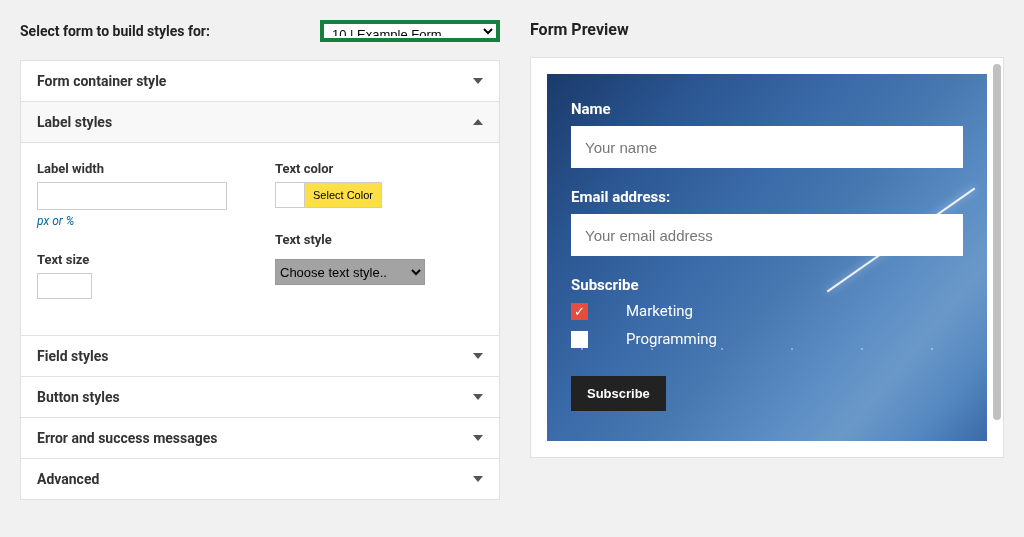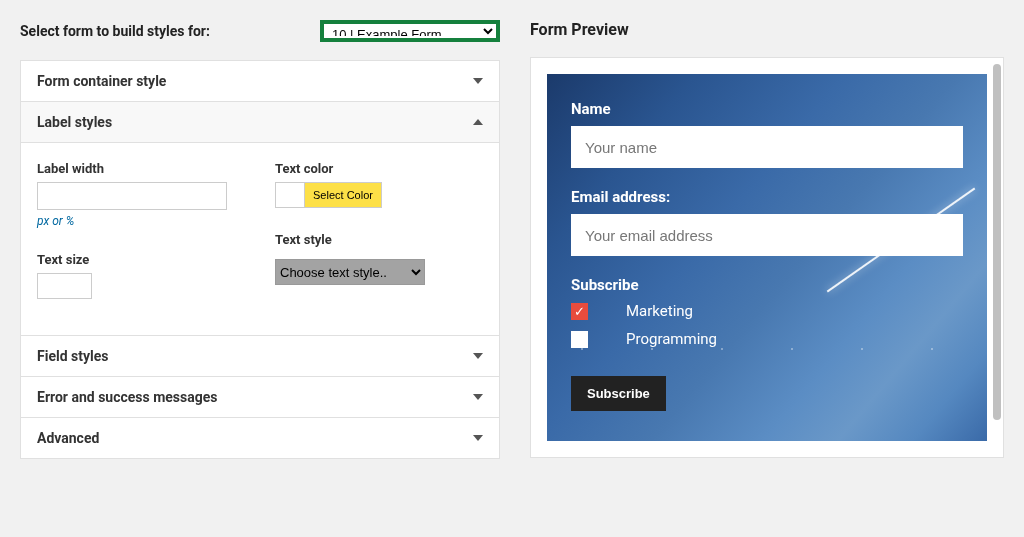--- a/index.html
+++ b/index.html
@@ -307,20 +307,26 @@
         </div>
       </div>
 
       <div class="acc-item">
         <div class="acc-header">
           <span>Field styles</span>
           <span class="caret"></span>
         </div>
       </div>
 
+      <div class="acc-item">
+        <div class="acc-header">
+          <span>Button styles</span>
+          <span class="caret"></span>
+        </div>
+      </div>
 
       <div class="acc-item">
         <div class="acc-header">
           <span>Error and success messages</span>
           <span class="caret"></span>
         </div>
       </div>
 
       <div class="acc-item">
         <div class="acc-header">

